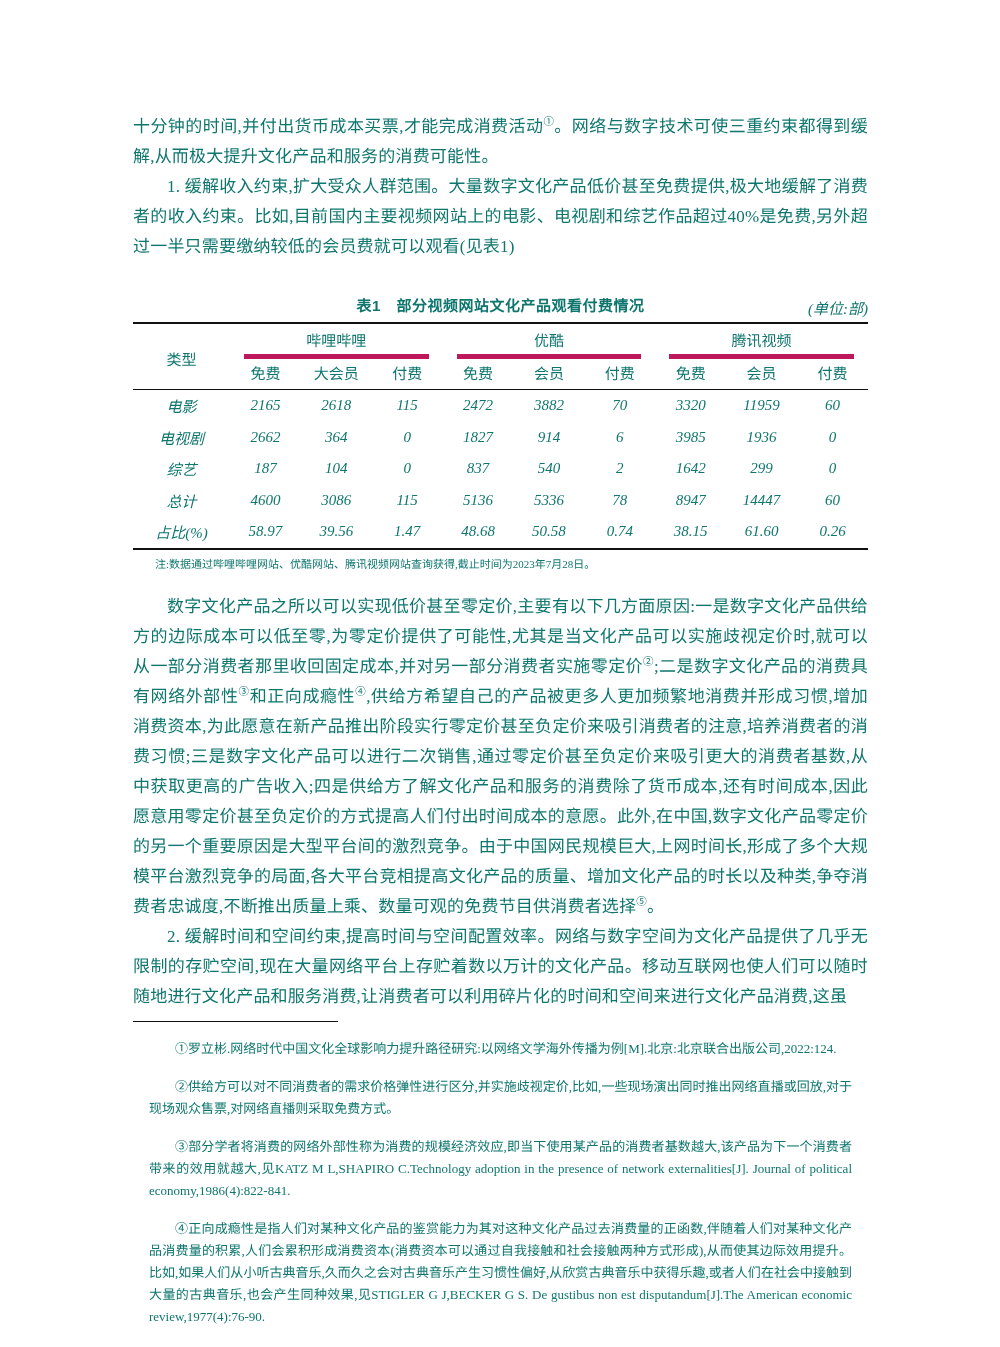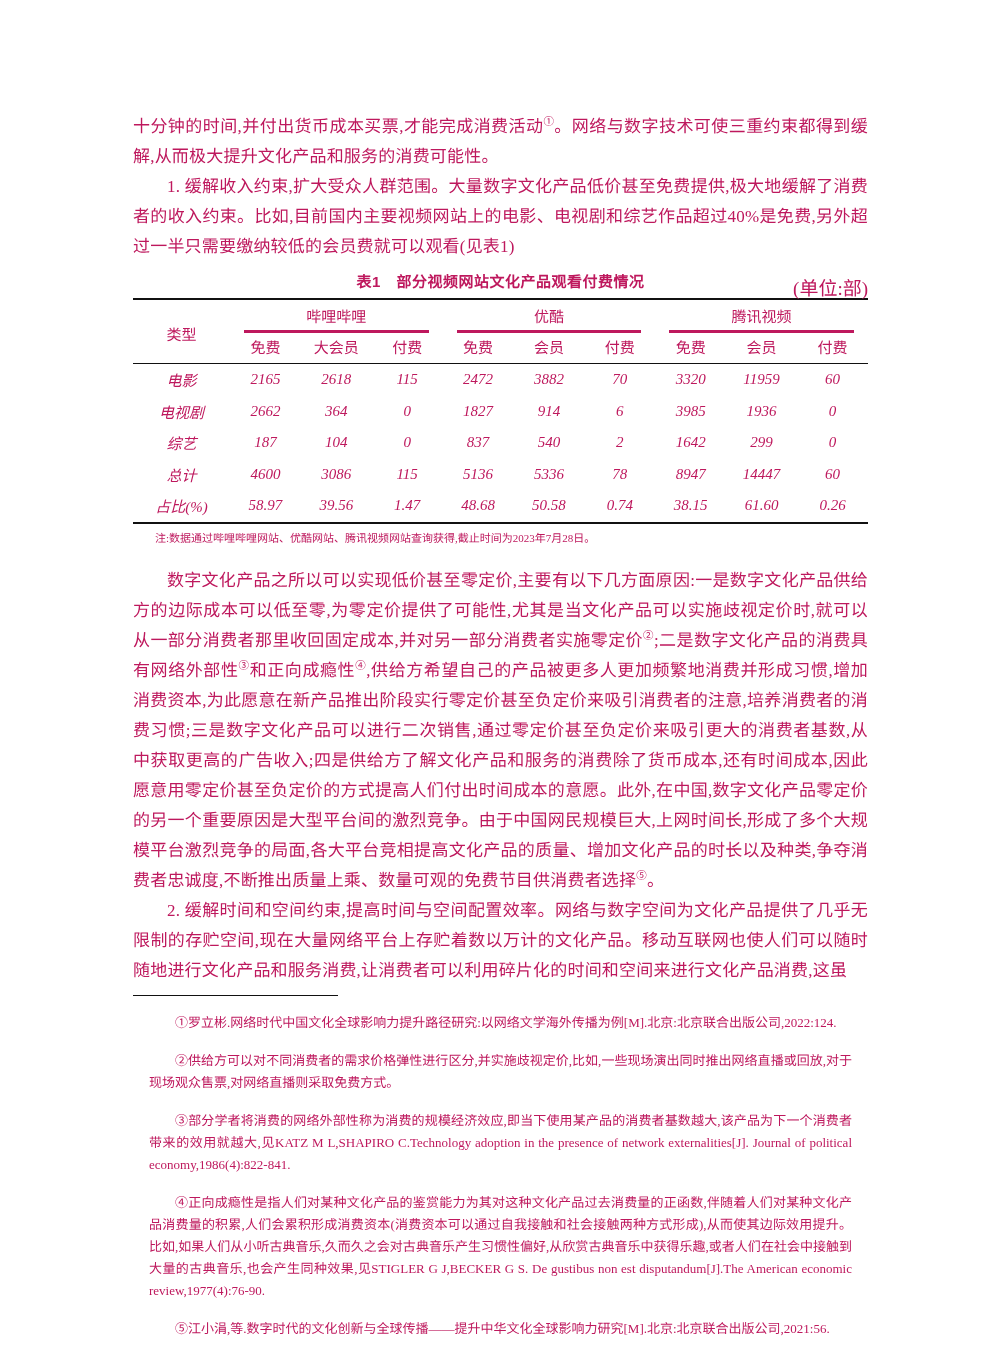--- a/index.html
+++ b/index.html
@@ -4,21 +4,21 @@
 <style>
   html,body { margin:0; padding:0; background:#e8e8e8; }
   .page {
     position: relative;
     width: 1000px;
     height: 1347px;
     background: #ffffff;
     margin: 0 auto;
     overflow: hidden;
     font-family: "Liberation Serif", "DejaVu Serif", serif;
-    color: #be185d;
+    color: #0f766e;
   }
   .content {
     position: absolute;
     left: 133px;
     top: 112px;
     width: 735px;
   }
   .body-p {
     margin: 0;
     font-size: 17px;
@@ -27,55 +27,56 @@
     letter-spacing: 0.2px;
   }
   .body-p.indent { text-indent: 2em; }
   .body-p sup {
     font-size: 10.5px;
     line-height: 0;
     vertical-align: super;
   }
   .table-title-row {
     position: relative;
-    margin-top: 8px;
+    margin-top: 32px;
     height: 20px;
     text-align: center;
   }
   .table-title {
     font-family: "Liberation Sans", "DejaVu Sans", sans-serif;
     font-weight: bold;
     font-size: 15px;
     letter-spacing: 0.5px;
   }
   .table-unit {
     position: absolute;
     right: 0;
     top: 3px;
-    font-size: 19px;
+    font-size: 15px;
+    font-style: italic;
   }
   table.data-table {
     margin-top: 8px;
     width: 100%;
     border-collapse: collapse;
     table-layout: fixed;
     border-top: 2px solid #111;
     border-bottom: 2px solid #111;
     font-size: 15px;
     text-align: center;
   }
   table.data-table th { font-weight: normal; padding: 0; }
   th.cat-h {
     vertical-align: middle;
     border-bottom: 1.5px solid #111;
     font-size: 15px;
   }
   tr.grp-row th { padding-top: 4px; }
   .grp-inner {
-    border-bottom: 3px solid #be185d;
+    border-bottom: 5px solid #be185d;
     margin: 0 14px;
     padding: 1px 0 4px 0;
   }
   tr.sub-row th {
     border-bottom: 1.5px solid #111;
     padding: 3px 0 6px 0;
   }
   table.data-table tbody td {
     height: 29.5px;
     vertical-align: middle;

